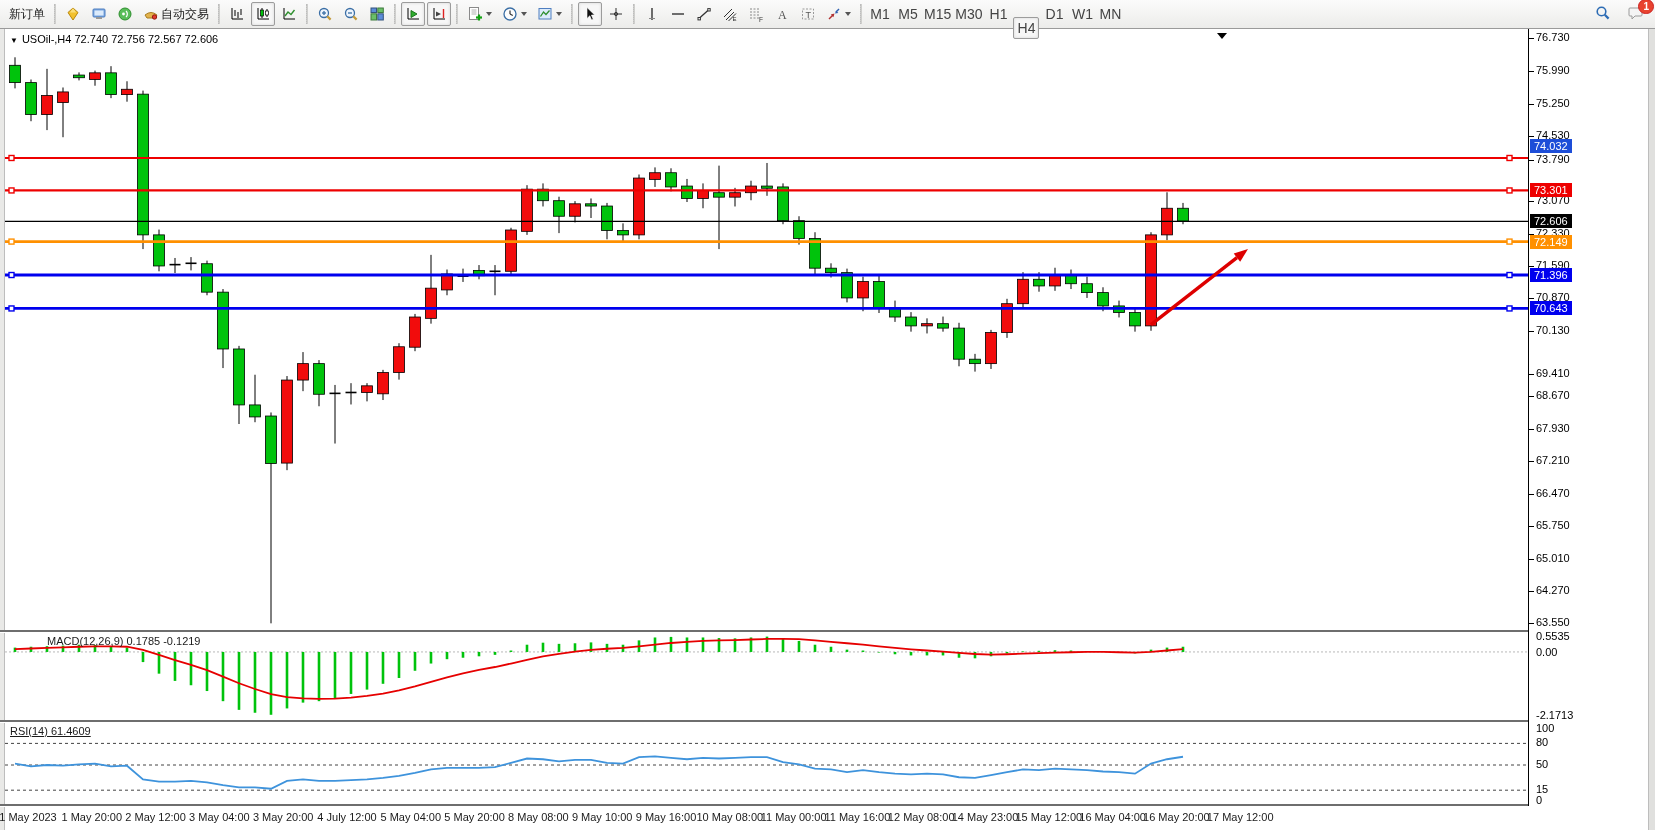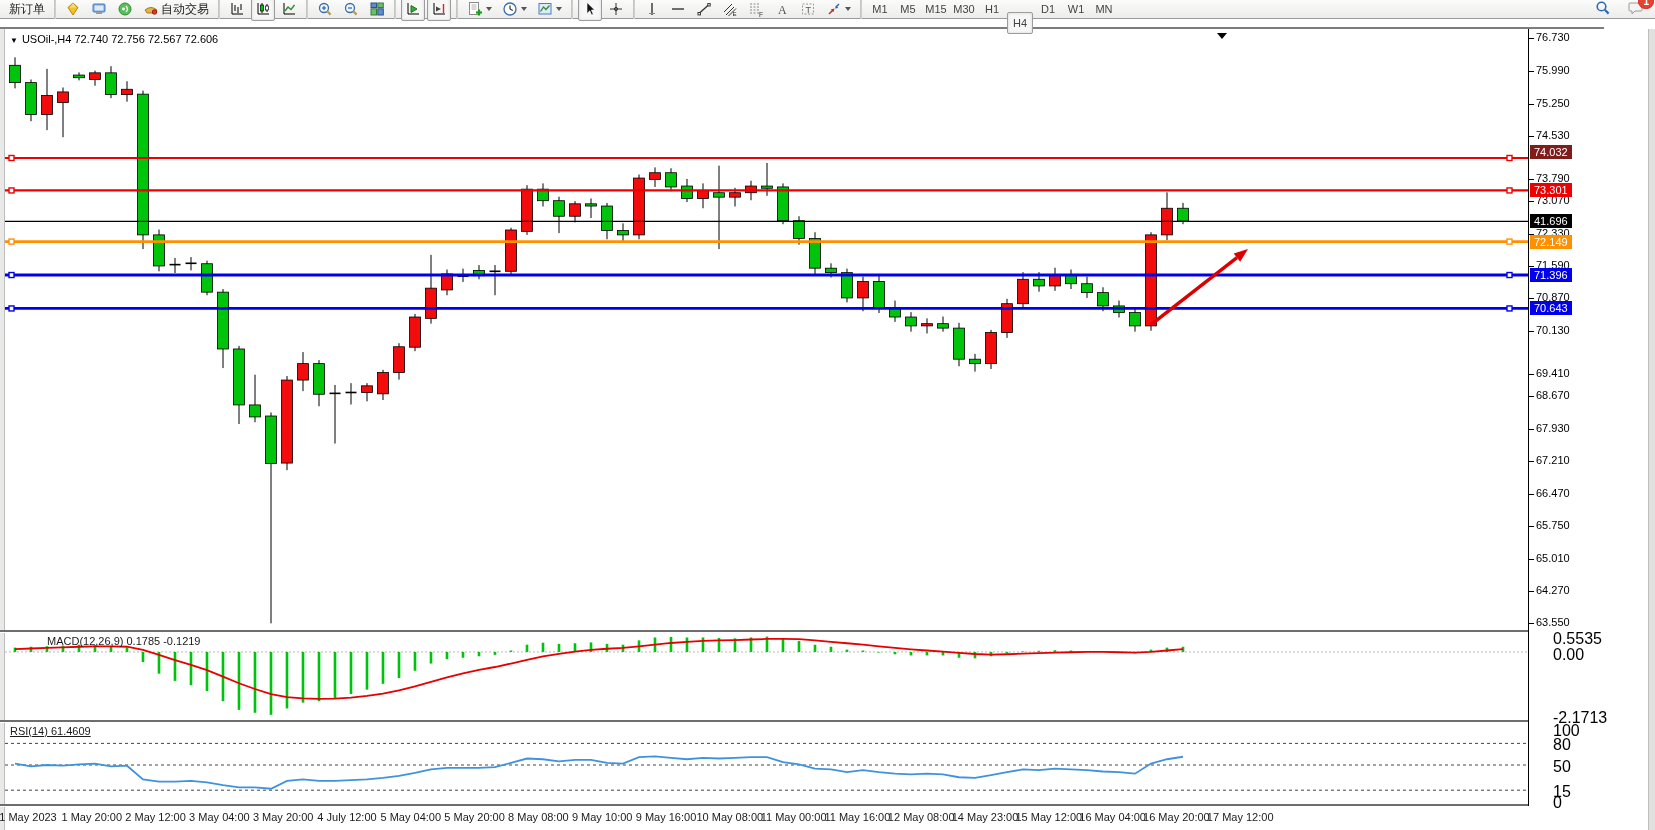--- a/index.html
+++ b/index.html
@@ -1,27 +1,27 @@
 <!DOCTYPE html>
 <html><head>
 <meta charset="utf-8">
 <style>
   html,body{margin:0;padding:0;background:#fff;font-family:"Liberation Sans",sans-serif;}
   #root{position:relative;width:1655px;height:830px;overflow:hidden;background:#fff;}
   
-  #toolbar{position:absolute;left:0;top:0;width:1655px;height:19px;
+  #toolbar{position:absolute;left:0;top:0;width:1655px;height:29px;
     background:linear-gradient(#fbfbfb,#ececea);border-bottom:1px solid #9a9a9a;
     display:flex;align-items:center;padding:0 2px;box-sizing:border-box;z-index:30;}
   .tb-btn{display:inline-flex;align-items:center;height:22px;padding:0 3px;margin:0 1px;
     border:1px solid transparent;border-radius:2px;font-size:12px;color:#222;cursor:default;white-space:nowrap;}
   .tb-btn.active{border:1px solid #9c9c9c;background:#f7f7f7;box-shadow:inset 0 0 3px #d5d5d5;}
   .tb-btn .lbl{margin-left:2px;}
   .tb-sep{width:1px;height:20px;background:#cfcfcd;margin:0 4px;flex:0 0 auto;border-left:1px dotted #bdbdbd;}
   .tf-btn{display:inline-flex;align-items:center;justify-content:center;height:20px;min-width:24px;margin:0 1px;
-    font-size:11px;color:#444;border:1px solid transparent;border-radius:2px;}
+    font-size:14px;color:#444;border:1px solid transparent;border-radius:2px;}
   .tf-btn.active{border-color:#9c9c9c;background:#f7f7f7;box-shadow:inset 0 0 3px #d5d5d5;margin-top:28px;}
   .caret{width:0;height:0;border-left:3px solid transparent;border-right:3px solid transparent;border-top:4px solid #555;margin-left:3px;}
   #tb-right{margin-left:auto;display:flex;align-items:center;padding-right:4px;}
   #chat-wrap{position:relative;margin-left:8px;}
   #chat-badge{position:absolute;top:-4px;right:-7px;background:#e8432f;color:#fff;font-size:10px;font-weight:bold;
     border-radius:8px;padding:0 4px;line-height:13px;border:1px solid #c22;}
   
   #chart-window{position:absolute;left:0;top:27px;width:1604px;height:803px;background:#fff;border-top:2px solid #7d7d7d;box-sizing:border-box;}
   #left-strip{position:absolute;left:0;top:0;width:5px;height:803px;background:#e9e9e7;border-right:1px solid #bdbdbd;box-sizing:border-box;}
   #right-strip{position:absolute;left:1648px;top:0;width:7px;height:803px;background:#e0e0de;border-left:1px solid #bdbdbd;box-sizing:border-box;}
@@ -29,21 +29,21 @@
   #axis-border{position:absolute;left:1528px;top:0;width:1px;height:777px;background:#000;}
   svg.pane{position:absolute;left:5px;display:block;}
   #chart-title{position:absolute;left:10px;top:4px;font-size:11px;color:#000;z-index:5;}
   #chart-title .oct{font-size:8px;margin-right:4px;color:#000;}
   .ind-label{position:absolute;left:10px;font-size:11px;color:#1a1a1a;z-index:5;}
   
   #price-axis{position:absolute;left:1529px;top:0;width:119px;height:777px;background:#fff;}
   .ptick{position:absolute;left:7px;font-size:11px;color:#000;white-space:nowrap;}
   .ptick::before{content:"";position:absolute;left:-7px;top:7px;width:5px;height:1px;background:#000;}
   .pbadge{position:absolute;left:1px;font-size:11px;color:#fff;padding:0 4px;line-height:14px;white-space:nowrap;z-index:6;}
-  .atick{position:absolute;left:24px;font-size:16px;color:#000;white-space:nowrap;}
+  .atick{position:absolute;left:7px;font-size:11px;color:#000;white-space:nowrap;}
   
   #time-axis{position:absolute;left:5px;top:779px;width:1643px;height:24px;background:#fff;}
   .tlabel{position:absolute;top:3px;transform:translateX(-50%);font-size:11px;color:#1a1a1a;white-space:nowrap;}
 </style>
 </head>
 <body>
 
 <div id="root">
   <div id="toolbar">
     <span id="toolbar-left" style="display:flex;align-items:center;">
@@ -587,38 +587,38 @@
     <div class="ind-label" style="top:696px;text-decoration:underline;">RSI(14) 61.4609</div>
 
     <div class="pane-sep" style="top:775px;"></div>
 
     <div id="axis-border"></div>
     <div id="price-axis">
         <span class="ptick" style="top:2.22px">76.730</span>
         <span class="ptick" style="top:35.07px">75.990</span>
         <span class="ptick" style="top:67.92px">75.250</span>
         <span class="ptick" style="top:99.88px">74.530</span>
-        <span class="ptick" style="top:143px">73.790</span>
+        <span class="ptick" style="top:124px">73.790</span>
         <span class="ptick" style="top:164.7px">73.070</span>
         <span class="ptick" style="top:197.55px">72.330</span>
         <span class="ptick" style="top:230.41px">71.590</span>
         <span class="ptick" style="top:262.37px">70.870</span>
         <span class="ptick" style="top:295.22px">70.130</span>
         <span class="ptick" style="top:338px">69.410</span>
         <span class="ptick" style="top:360.04px">68.670</span>
         <span class="ptick" style="top:392.89px">67.930</span>
         <span class="ptick" style="top:424.86px">67.210</span>
         <span class="ptick" style="top:457.71px">66.470</span>
         <span class="ptick" style="top:489.67px">65.750</span>
         <span class="ptick" style="top:522.52px">65.010</span>
         <span class="ptick" style="top:555.38px">64.270</span>
         <span class="ptick" style="top:587.34px">63.550</span>
-        <span class="pbadge" style="top:116px;background:#7f1d1d">74.032</span>
+        <span class="pbadge" style="top:110px;background:#1d4ed8">74.032</span>
         <span class="pbadge" style="top:154.45px;background:#ee0000">73.301</span>
-        <span class="pbadge" style="top:185.3px;background:#000">41.696</span>
+        <span class="pbadge" style="top:185.3px;background:#000">72.606</span>
         <span class="pbadge" style="top:205.59px;background:#ff9000">72.149</span>
         <span class="pbadge" style="top:239.02px;background:#0000ee">71.396</span>
         <span class="pbadge" style="top:272.45px;background:#0000ee">70.643</span>
         <span class="atick" style="top:600.93px">0.5535</span>
         <span class="atick" style="top:616.95px">0.00</span>
         <span class="atick" style="top:679.83px">-2.1713</span>
         <span class="atick" style="top:693px">100</span>
         <span class="atick" style="top:707.4px">80</span>
         <span class="atick" style="top:729px">50</span>
         <span class="atick" style="top:754.2px">15</span>

